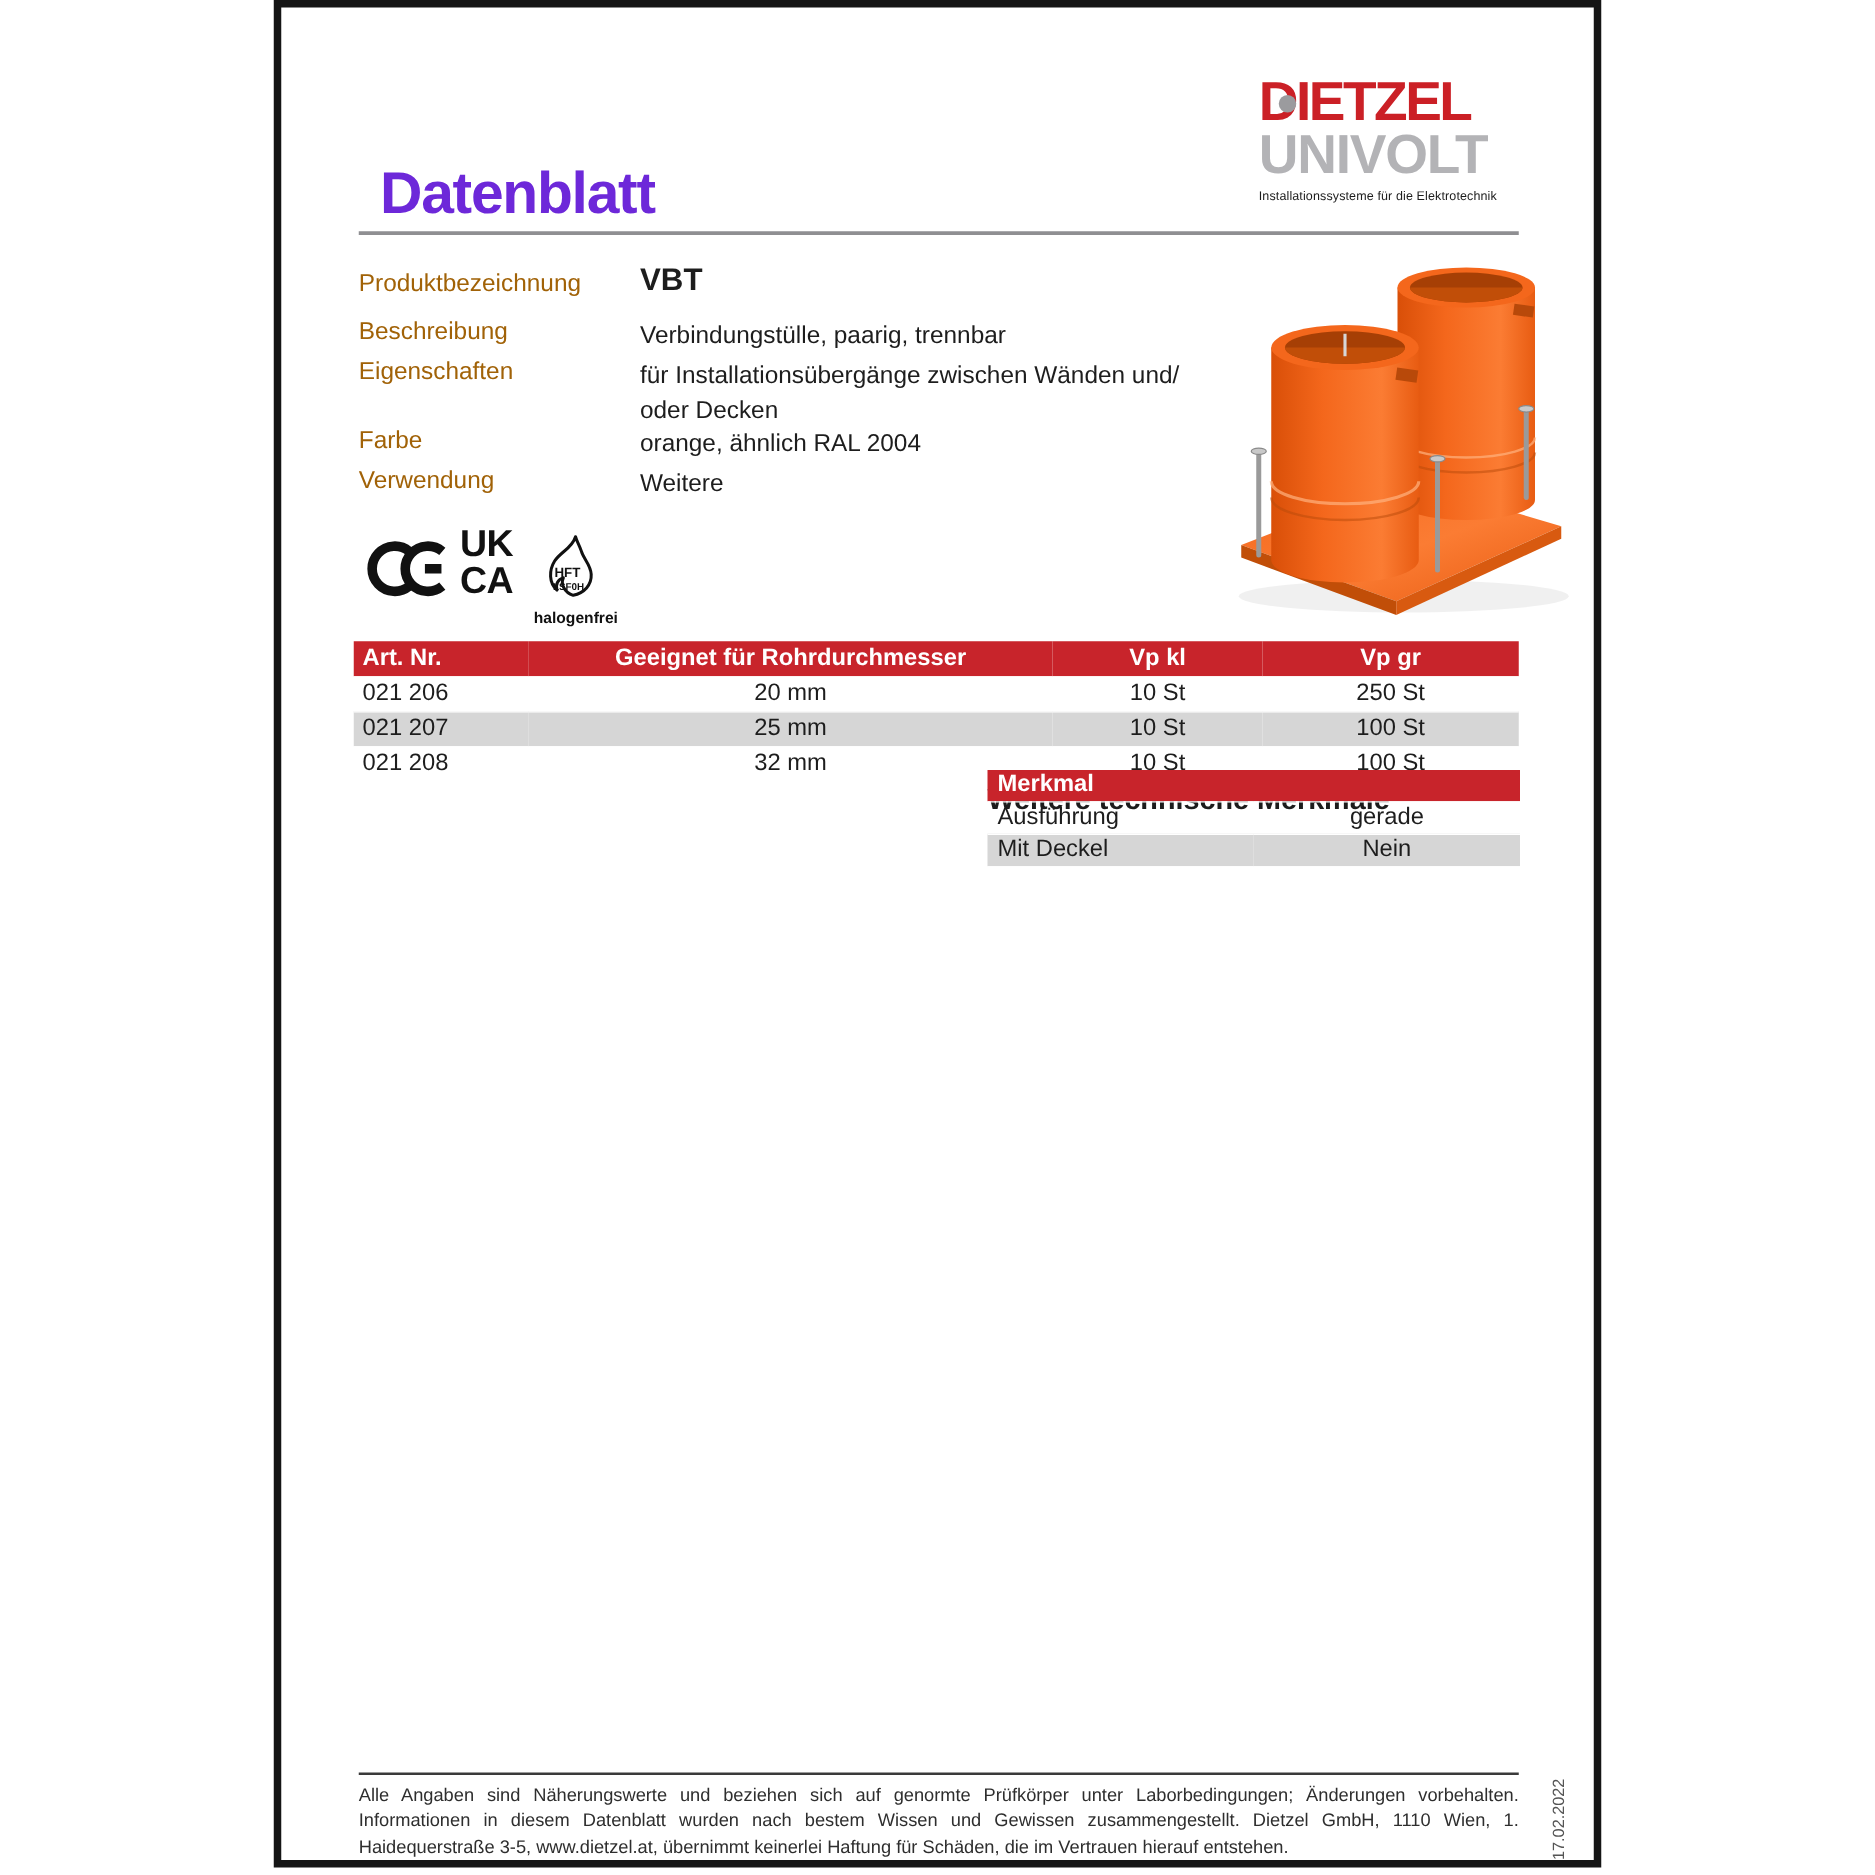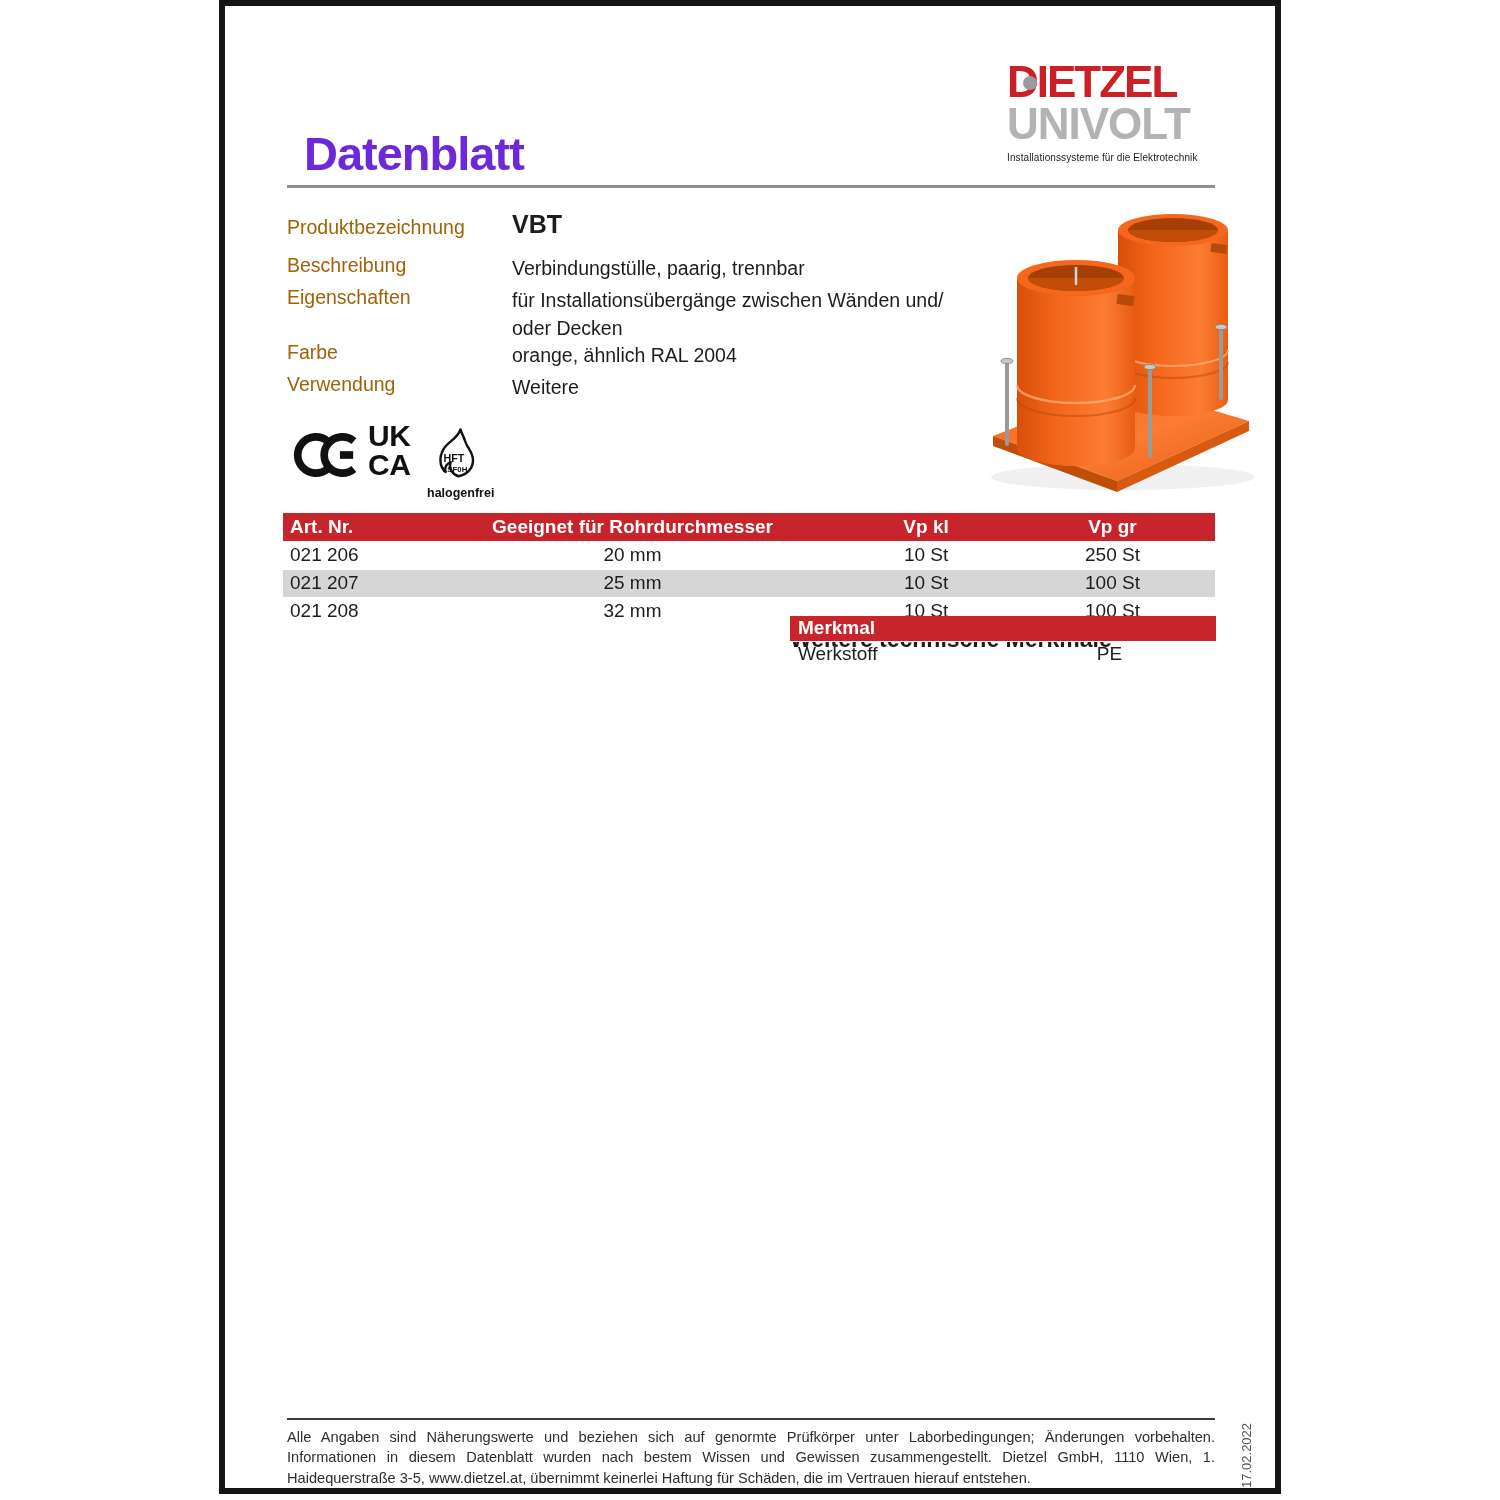--- a/index.html
+++ b/index.html
@@ -206,22 +206,26 @@
 
     <div class="abs merk-title">Weitere technische Merkmale</div>
     <table class="abs merk-table">
       <thead>
         <tr>
           <th colspan="2">Merkmal</th>
         </tr>
       </thead>
       <tbody>
         <tr>
-          <td class="lbl">Werkstoff</td>
-          <td class="val">PE</td>
+          <td class="lbl">Ausführung</td>
+          <td class="val">gerade</td>
+        </tr>
+        <tr class="stripe">
+          <td class="lbl">Mit Deckel</td>
+          <td class="val">Nein</td>
         </tr>
       </tbody>
     </table>
 
     <div class="abs footer-rule"></div>
     <div class="abs footer-text">Alle Angaben sind Näherungswerte und beziehen sich auf genormte Prüfkörper unter Laborbedingungen; Änderungen vorbehalten. Informationen in diesem Datenblatt wurden nach bestem Wissen und Gewissen zusammengestellt. Dietzel GmbH, 1110 Wien, 1. Haidequerstraße 3-5, www.dietzel.at, übernimmt keinerlei Haftung für Schäden, die im Vertrauen hierauf entstehen.</div>
     <div class="abs side-date">17.02.2022</div>
 
   </div>
 </div>

